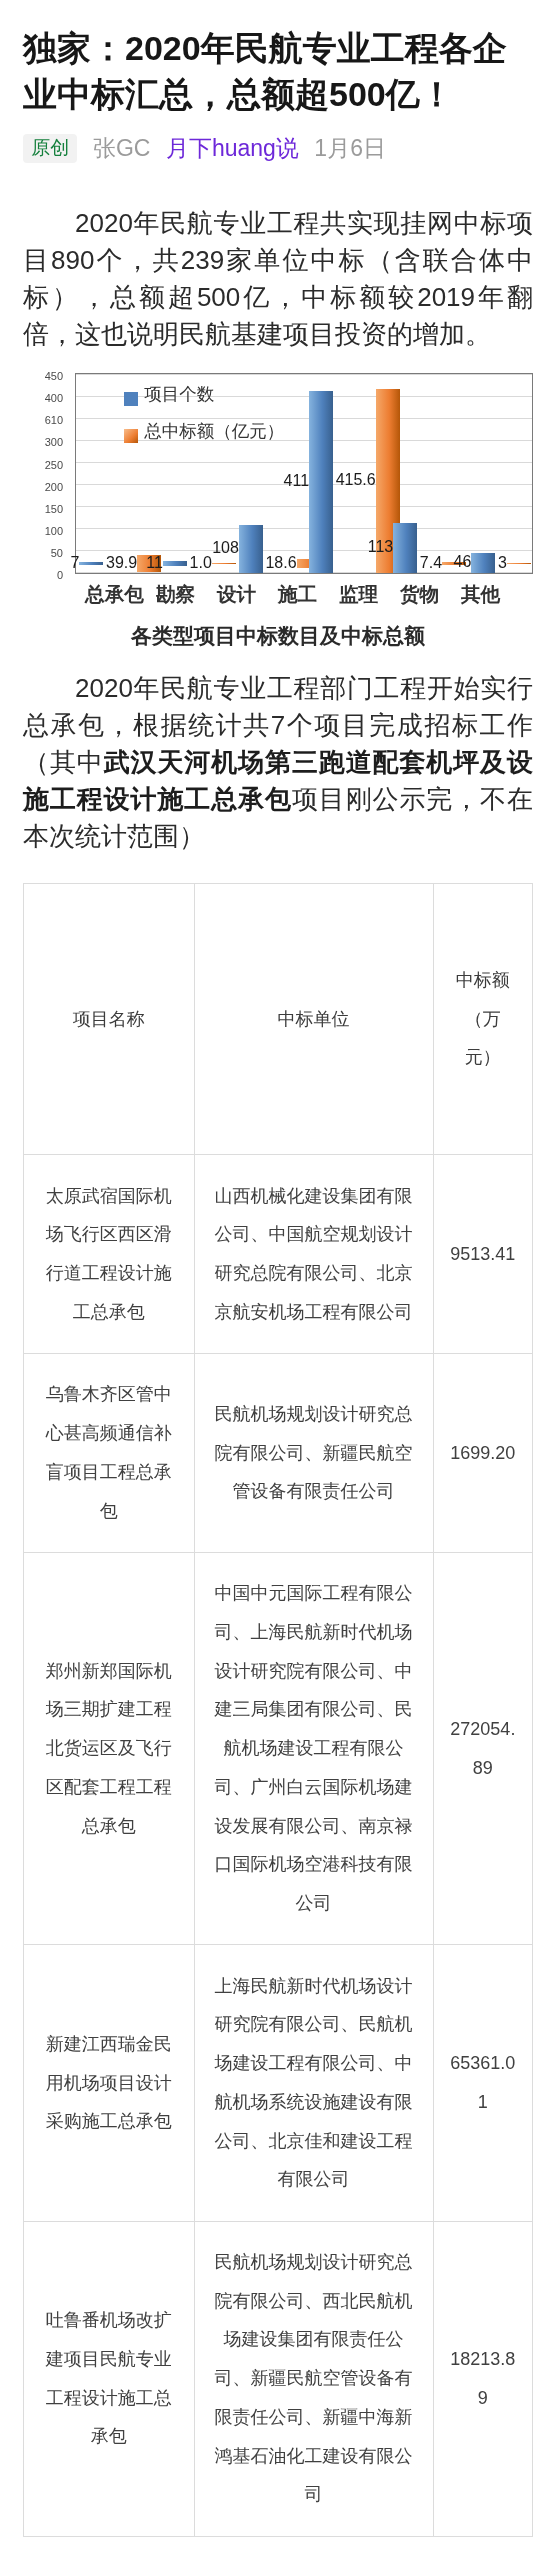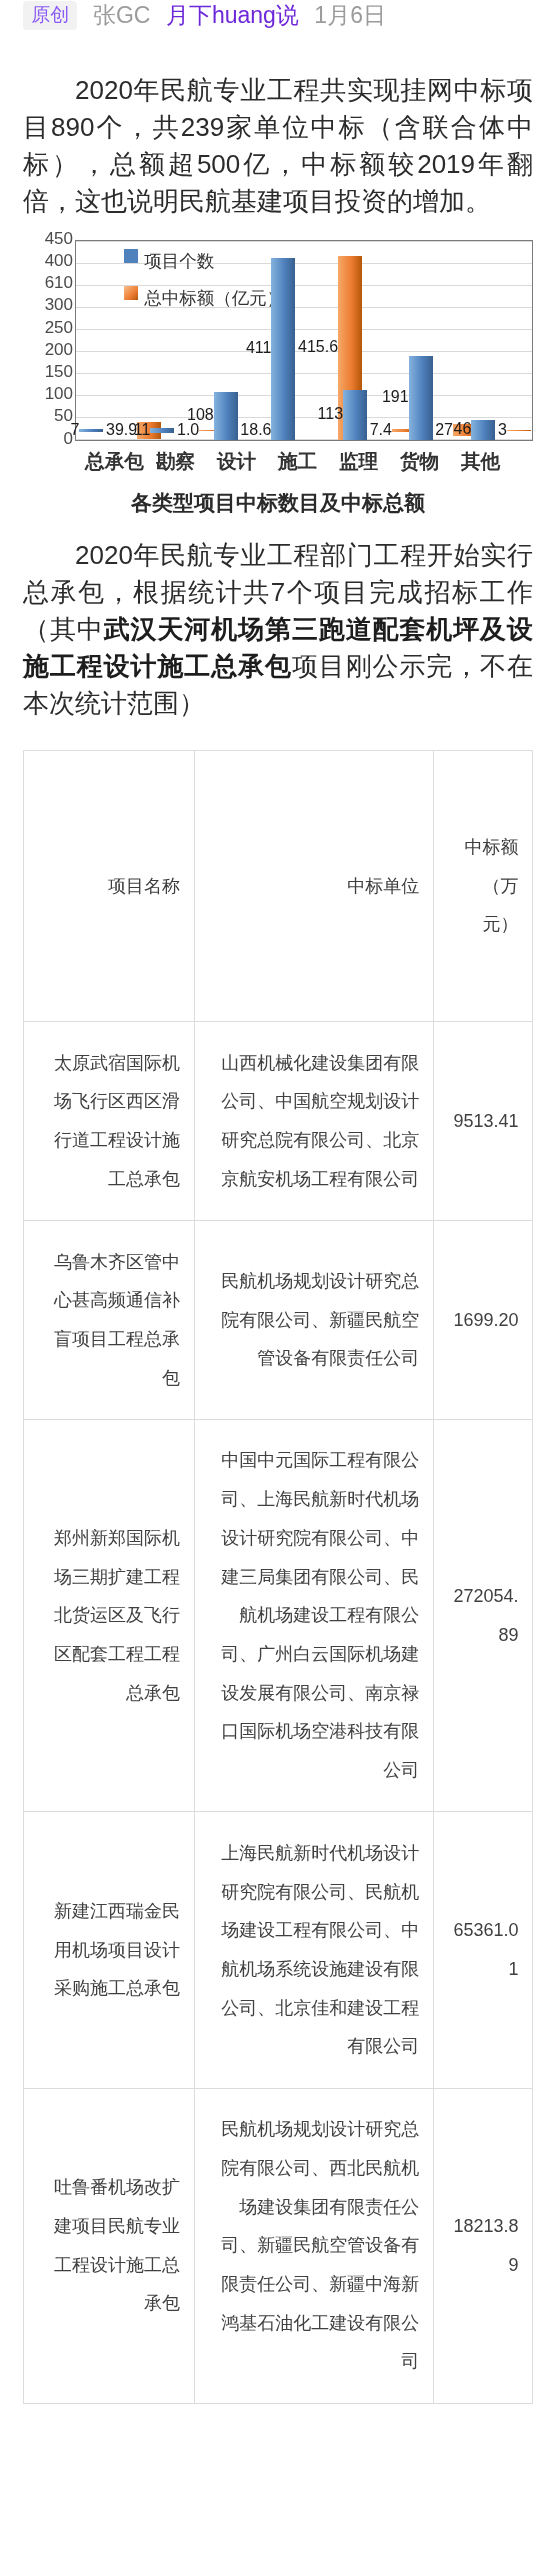--- a/index.html
+++ b/index.html
@@ -1,61 +1,62 @@
 <!DOCTYPE html>
 <html style="font-size:8.2px"><head>
 <meta charset="utf-8">
 <style>
   html,body{margin:0;padding:0;background:#ffffff;}
   body{width:556px;font-family:"Liberation Sans","DejaVu Sans",sans-serif;color:#262626;}
   .content{padding:0 23px;}
   h1.title{font-size:34px;line-height:1.36;font-weight:700;color:#171717;margin:25px 0 15.5px 0;}
   .meta{display:flex;align-items:center;gap:15.5px;font-size:23px;color:#9b9b9b;margin:0 0 41px 0;}
-  .badge{background:#f2f2f2;color:#8b5cf6;font-size:19px;padding:3.1px 8.2px;border-radius:4.1px;line-height:1.2;}
+  .badge{background:#f2f2f2;color:#15803d;font-size:19px;padding:3.1px 8.2px;border-radius:4.1px;line-height:1.2;}
   .account{color:#6d28d9;text-decoration:none;cursor:pointer;}
   p.para{font-size:26px;line-height:1.42;color:#2b2b2b;text-align:justify;text-indent:2em;margin:20.6px 0;}
   p.para b{font-weight:700;color:#1d1d1d;}
 
   
   .chart{margin:13px 0 0 0;}
   .chart-inner{display:flex;}
   .y-axis{position:relative;width:52px;height:199px;flex:none;}
-  .y-axis span{position:absolute;right:2px;font-size:17px;color:#4a4a4a;}
+  .y-axis span{position:absolute;right:12px;font-size:11px;color:#4a4a4a;}
   .plot{position:relative;flex:1;height:199px;border:1px solid #7a7a7a;
         background-image:linear-gradient(to top,#d9d9d9 1px,transparent 1px);
         background-size:100% 22px;background-position:left bottom;}
   .bars{position:absolute;left:0;right:0;bottom:0;top:0;display:flex;justify-content:space-between;
         align-items:flex-end;padding:0 9.3px;}
   .group{width:61px;display:flex;justify-content:center;align-items:flex-end;gap:2.6px;}
   .bar-col{display:flex;flex-direction:row;align-items:center;}
   .bar-val{font-size:16px;color:#1c1c1c;margin-bottom:1.5px;white-space:nowrap;}
   .bar{width:24px;}
   .bar.s0{background:linear-gradient(to right,#85b3de 0%,#4f81bd 55%,#38608e 100%);}
   .bar.s1{background:linear-gradient(to right,#f5a869 0%,#ed7d31 55%,#b45608 100%);}
   .x-axis{display:flex;padding:7.2px 9.3px 0 61px;font-weight:bold;}
   .x-axis span{width:61px;text-align:center;font-size:19.6px;color:#333;}
   .legend{position:absolute;top:8.2px;left:28px;}
-  .legend-item{display:flex;align-items:flex-start;gap:6.2px;margin-bottom:12.4px;font-size:17.5px;color:#333;padding-left:20px;}
+  .legend-item{display:flex;align-items:flex-end;gap:6.2px;margin-bottom:12.4px;font-size:17.5px;color:#333;padding-left:20px;}
   .swatch{width:14px;height:14px;flex:none;}
   .swatch.s0{background:linear-gradient(135deg,#9cc3e8,#4f81bd 60%,#2d5documented5a8 100%);background-color:#4f81bd;}
   .swatch.s1{background:linear-gradient(135deg,#f8bd8c,#ed7d31 60%,#b45608 100%);background-color:#ed7d31;}
   .chart-caption{text-align:center;font-size:21px;font-weight:700;color:#2a2a2a;margin:13.4px 0 5.2px 0;}
 
   
   table.projects{width:100%;border-collapse:collapse;table-layout:fixed;margin:28px 0 0 0;
                  font-size:18px;color:#404040;line-height:2.15;}
-  table.projects th,table.projects td{border:1px solid #dcdcdc;vertical-align:middle;text-align:right;
+  table.projects th,table.projects td{border:1px solid #dcdcdc;vertical-align:middle;text-align:center;
                  font-weight:400;word-break:break-all;padding:21.6px 13.4px;margin-left:39px;}
   table.projects thead th{padding:77px 13.4px;color:#3c3c3c;}
 </style>
 </head>
 <body>
 
 <div class="content">
 
+  <h1 class="title">独家：2020年民航专业工程各企业中标汇总，总额超500亿！</h1>
 
   <div class="meta">
     <span class="badge">原创</span>
     <span>张GC</span>
     <a class="account">月下huang说</a>
     <span>1月6日</span>
   </div>
 
   <p class="para">2020年民航专业工程共实现挂网中标项目890个，共239家单位中标（含联合体中标），总额超500亿，中标额较2019年翻倍，这也说明民航基建项目投资的增加。</p>
 
@@ -130,30 +131,20 @@
                 <div class="bar-val">113</div>
                 <div class="bar s0" style="height: 50px;"></div>
               </div>
               <div class="bar-col">
                 <div class="bar-val">7.4</div>
                 <div class="bar s1" style="height: 3.1px;"></div>
               </div>
             </div>
             <div class="group">
               <div class="bar-col">
-                <div class="bar-val">191</div>
-                <div class="bar s0" style="height: 84px;"></div>
-              </div>
-              <div class="bar-col">
-                <div class="bar-val">27</div>
-                <div class="bar s1" style="height: 12px;"></div>
-              </div>
-            </div>
-            <div class="group">
-              <div class="bar-col">
                 <div class="bar-val">46</div>
                 <div class="bar s0" style="height: 20.6px;"></div>
               </div>
               <div class="bar-col">
                 <div class="bar-val">3</div>
                 <div class="bar s1" style="height: 1.5px;"></div>
               </div>
             </div>
           </div>
       </div>

